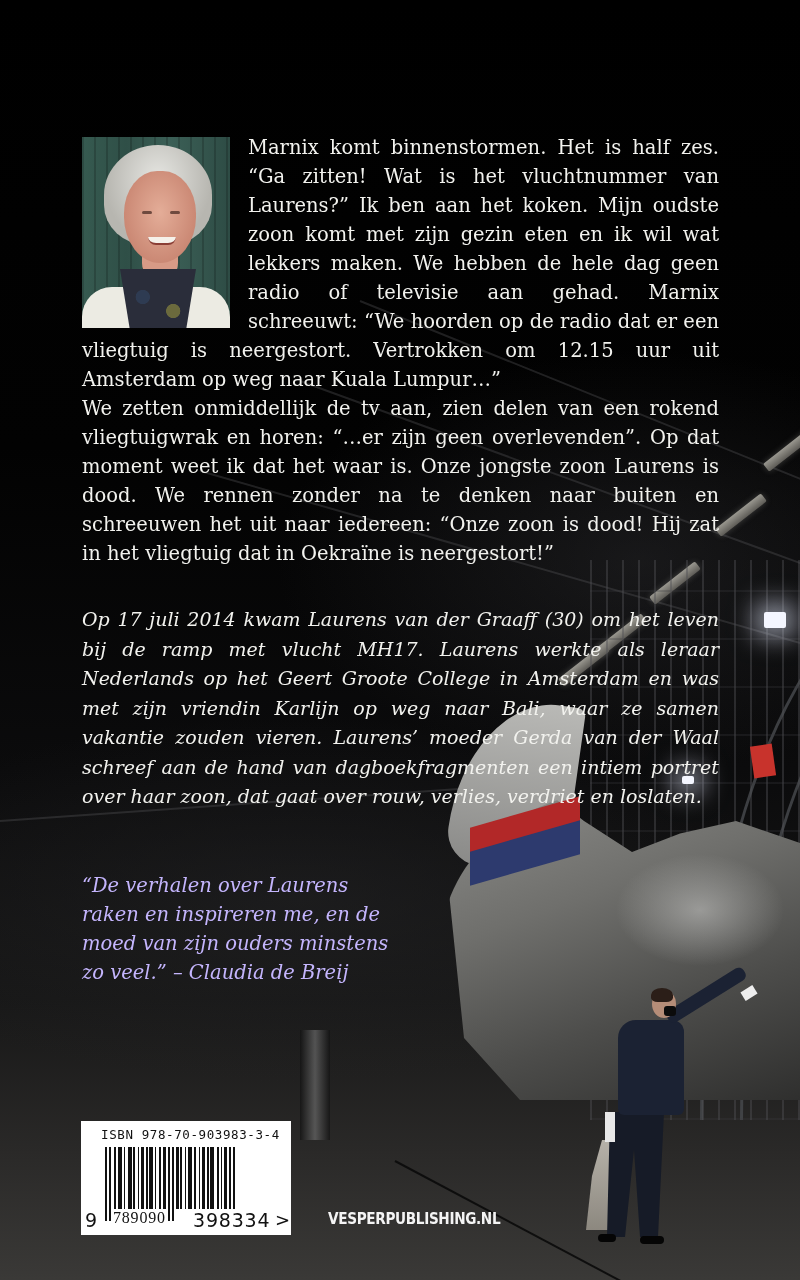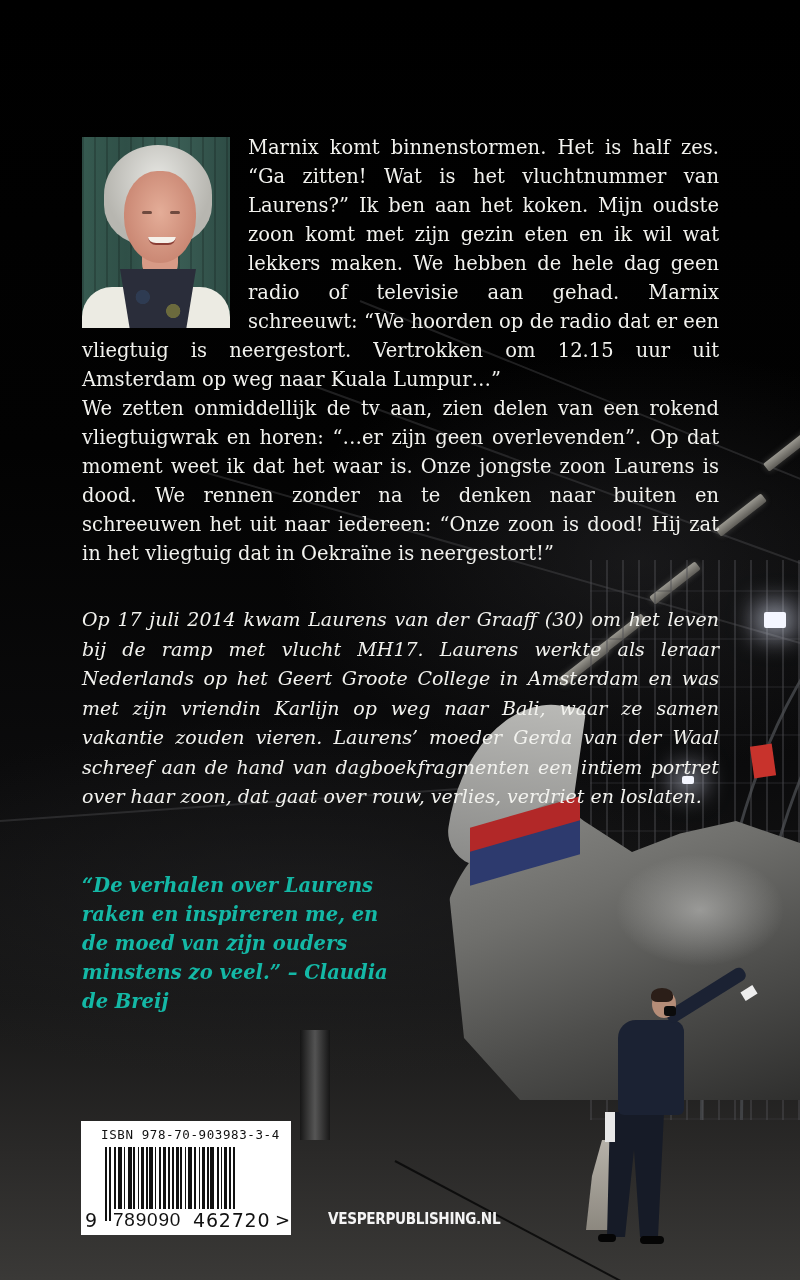--- a/index.html
+++ b/index.html
@@ -93,35 +93,35 @@
     .excerpt-wrap { position: absolute; left: 82px; top: 133px; width: 637px; }
     .excerpt-wrap .float-spacer { float: left; width: 166px; height: 203px; }
     .excerpt-wrap p { font-size: 19.5px; line-height: 29px; text-align: justify; color: #f2f2ee; }
 
     .summary {
       position: absolute; left: 82px; top: 605px; width: 637px;
       font-style: italic; font-size: 19px; line-height: 29.5px; text-align: justify; color: #f2f2ee;
     }
     .quote {
       position: absolute; left: 82px; top: 871px; width: 320px;
-      font-style: italic; font-weight: bold; font-size: 19.5px; line-height: 29px; color: #14b8a6;
+      font-style: italic; font-weight: normal; font-size: 19.5px; line-height: 29px; color: #c4b5fd;
     }
 
     
     .barcode-box {
       position: absolute; left: 81px; top: 1121px; width: 210px; height: 114px; background: #fff;
       color: #111; font-family: "DejaVu Sans Mono", monospace;
     }
     .isbn-text { position: absolute; left: 20px; top: 6px; font-size: 12.5px; letter-spacing: 0.6px; }
     .bars { position: absolute; left: 24px; top: 26px; width: 170px; height: 74px; display: flex; align-items: flex-start; }
     .bars span { display: block; background: #111; height: 62px; }
     .bars span.long { height: 74px; }
     .bars span.gap { background: transparent; }
     .bc-digit-first { position: absolute; left: 4px; top: 88px; font-size: 19px; font-family: "DejaVu Sans", sans-serif; }
-    .bc-digits-left { position: absolute; left: 31px; top: 88px; font-size: 19px; font-family: Liberation Sans, sans-serif; letter-spacing: 0.8px; background: #fff; padding: 0 1px; }
+    .bc-digits-left { position: absolute; left: 31px; top: 88px; font-size: 16px; font-family: Liberation Serif, serif; letter-spacing: 0.8px; background: #fff; padding: 0 1px; }
     .bc-digits-right { position: absolute; left: 111px; top: 88px; font-size: 19px; font-family: "DejaVu Sans", sans-serif; letter-spacing: 0.8px; background: #fff; padding: 0 1px; }
     .bc-arrow { position: absolute; left: 194px; top: 88px; font-size: 18px; font-family: "DejaVu Sans", sans-serif; }
 
     .publisher {
       position: absolute; left: 328px; top: 1210px;
       font-family: "DejaVu Sans", sans-serif; font-weight: bold; font-size: 15.5px;
       letter-spacing: -0.4px; color: #f4f4f4; transform: scaleX(0.88); transform-origin: left center;
     }
   </style>
 </head>
@@ -249,17 +249,17 @@
       <span style="width:1px"></span>
       <span class="gap" style="width:2px"></span>
       <span style="width:3px"></span>
     <span class="gap" style="width:2px"></span>
       <span class="long" style="width:2px"></span>
       <span class="gap" style="width:2px"></span>
       <span class="long" style="width:2px"></span>
   </div>
   <div class="bc-digit-first">9</div>
   <div class="bc-digits-left">789090</div>
-  <div class="bc-digits-right">462720</div>
+  <div class="bc-digits-right">398334</div>
   <div class="bc-arrow">&gt;</div>
 </div>
 
 <div class="publisher">VESPERPUBLISHING.NL</div>
 
 </body></html>

